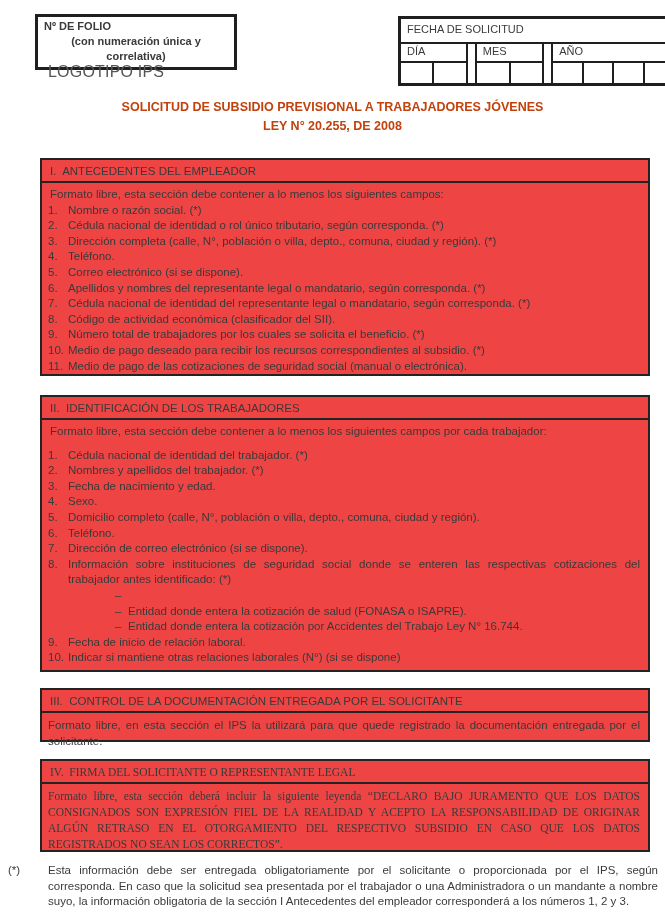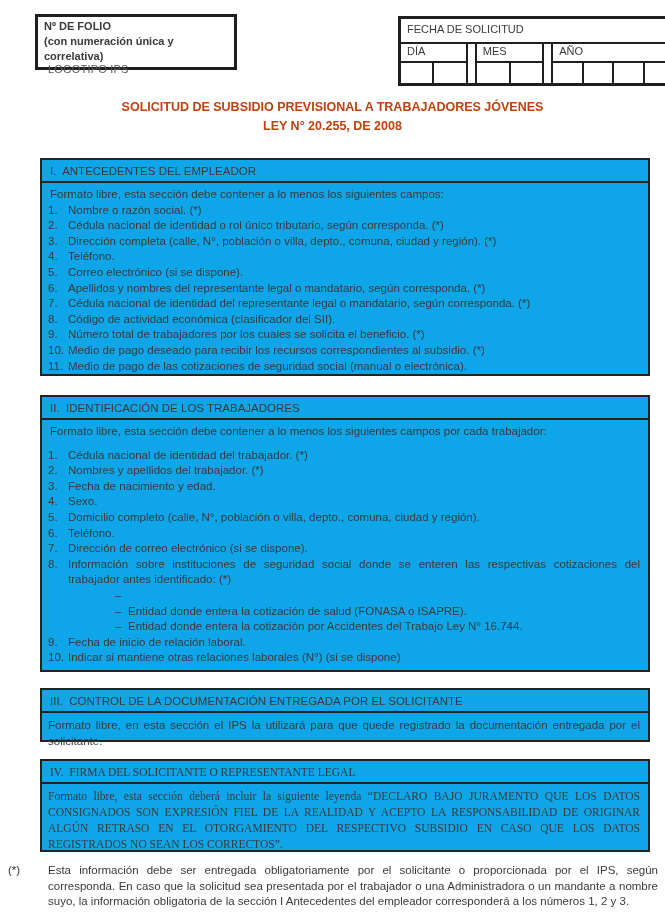--- a/index.html
+++ b/index.html
@@ -9,23 +9,23 @@
     color:#3a3a3a;-webkit-font-smoothing:antialiased;
   }
   *{box-sizing:border-box;}
 
   
   .folio-box{
     position:absolute;left:35px;top:14px;width:202px;min-height:40px;
     border:3px solid #1f1f1f;padding:2px 6px 3px;
   }
   .folio-box .l1{font-size:11px;font-weight:bold;line-height:15px;}
-  .folio-box .l2{font-size:11px;font-weight:bold;line-height:15px;}
+  .folio-box .l2{font-size:11px;font-weight:bold;line-height:15px;text-align:center;}
   .logo-text{
-    position:absolute;left:48px;top:63px;font-size:11px;color:#565656;letter-spacing:.2px;
+    position:absolute;left:48px;top:63px;font-size:16px;color:#565656;letter-spacing:.2px;
   }
   .date-box{position:absolute;left:398px;top:16px;width:278px;height:70px;}
   .date-box table{
     border-collapse:collapse;width:100%;height:100%;table-layout:fixed;
     border:3px solid #1f1f1f;
   }
   .date-box td{
     border:2px solid #1f1f1f;font-size:11px;color:#3a3a3a;
     padding:1px 0 0 6px;vertical-align:top;overflow:hidden;white-space:nowrap;
   }
@@ -36,21 +36,21 @@
 
   
   .doc-title{
     position:absolute;left:0;top:98px;width:665px;text-align:center;
     font-weight:bold;font-size:12.5px;line-height:19px;color:#c2410c;
   }
 
   
   .section{
     position:absolute;left:40px;width:610px;
-    border:2px solid #232323;background:#0ea5e9;
+    border:2px solid #232323;background:#ef4444;
   }
   .sec1{top:158px;height:218px;}
   .sec2{top:395px;height:277px;}
   .sec3{top:688px;height:54px;}
   .sec4{top:759px;height:93px;font-family:Liberation Serif, serif;}
   .section-heading{
     font-size:11.5px;line-height:16px;padding:3px 8px 2px;
     border-bottom:2px solid #232323;white-space:pre-wrap;color:#3a3a3a;
   }
   .section-body{padding:3px 8px 4px 6px;font-size:11.5px;line-height:15.6px;}

